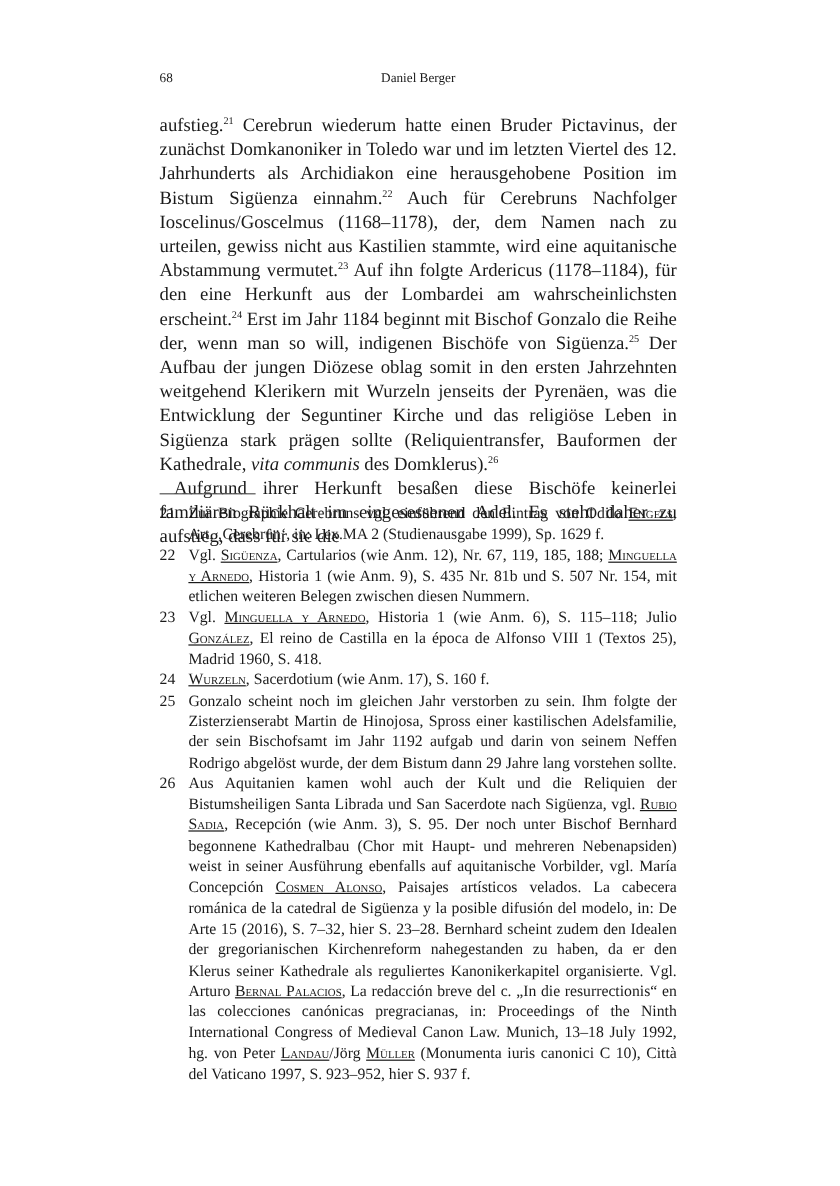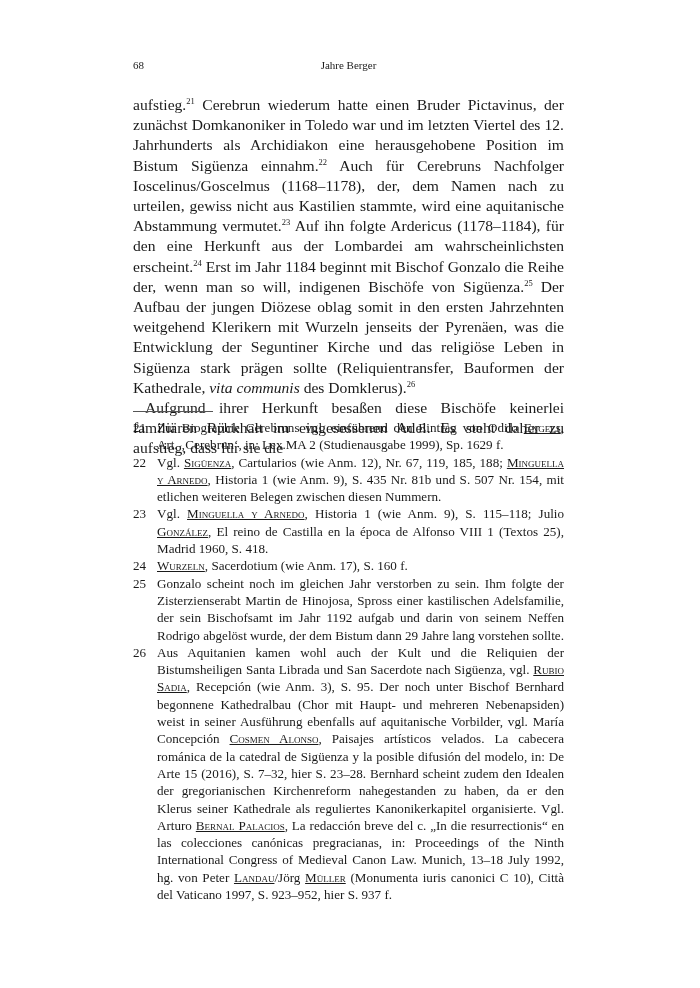--- a/index.html
+++ b/index.html
@@ -19,31 +19,31 @@
   .fn .n { position: absolute; left: 0; top: 0; }
   .sc { font-variant: small-caps; text-decoration: underline; }
   i { font-style: italic; }
 </style>
 </head>
 <body>
 
 <div class="page">
   <div class="header">
     <span class="pnum">68</span>
-    <span class="author">Jahre Berger</span>
+    <span class="author">Daniel Berger</span>
   </div>
 
   <div class="body">
     <p><span>aufstieg.</span><sup>21</sup><span> Cerebrun wiederum hatte einen Bruder Pictavinus, der zunächst Domkanoniker in Toledo war und im letzten Viertel des 12. Jahrhunderts als Archidiakon eine herausgehobene Position im Bistum Sigüenza einnahm.</span><sup>22</sup><span> Auch für Cerebruns Nachfolger Ioscelinus/Goscelmus (1168–1178), der, dem Namen nach zu urteilen, gewiss nicht aus Kastilien stammte, wird eine aquitanische Abstammung vermutet.</span><sup>23</sup><span> Auf ihn folgte Ardericus (1178–1184), für den eine Herkunft aus der Lombardei am wahrscheinlichsten erscheint.</span><sup>24</sup><span> Erst im Jahr 1184 beginnt mit Bischof Gonzalo die Reihe der, wenn man so will, indigenen Bischöfe von Sigüenza.</span><sup>25</sup><span> Der Aufbau der jungen Diözese oblag somit in den ersten Jahrzehnten weitgehend Klerikern mit Wurzeln jenseits der Pyrenäen, was die Entwicklung der Seguntiner Kirche und das religiöse Leben in Sigüenza stark prägen sollte (Reliquientransfer, Bauformen der Kathedrale, </span><i>vita communis</i><span> des Domklerus).</span><sup>26</sup></p>
     <p class="indent">Aufgrund ihrer Herkunft besaßen diese Bischöfe keinerlei familiären Rückhalt im eingesessenen Adel. Es steht daher zu aufstieg, dass für sie die</p>
   </div>
 
   <div class="rule"></div>
 
   <div class="notes">
     <p class="fn"><span class="n">21</span><span>Zur Biographie Cerebruns vgl. einführend den Eintrag von Odilo </span><span class="sc">Engels</span><span>, Art. ‚Cerebrun‘, in: Lex.MA 2 (Studienausgabe 1999), Sp. 1629 f.</span></p>
     <p class="fn"><span class="n">22</span><span>Vgl. </span><span class="sc">Sigüenza</span><span>, Cartularios (wie Anm. 12), Nr. 67, 119, 185, 188; </span><span class="sc">Minguella y Arnedo</span><span>, Historia 1 (wie Anm. 9), S. 435 Nr. 81b und S. 507 Nr. 154, mit etlichen weiteren Belegen zwischen diesen Nummern.</span></p>
-    <p class="fn"><span class="n">23</span><span>Vgl. </span><span class="sc">Minguella y Arnedo</span><span>, Historia 1 (wie Anm. 9), S. 115–118; Julio </span><span class="sc">González</span><span>, El reino de Castilla en la época de Alfonso VIII 1 (Textos 25), Madrid 1960, S. 418.</span></p>
+    <p class="fn"><span class="n">23</span><span>Vgl. </span><span class="sc">Minguella y Arnedo</span><span>, Historia 1 (wie Anm. 6), S. 115–118; Julio </span><span class="sc">González</span><span>, El reino de Castilla en la época de Alfonso VIII 1 (Textos 25), Madrid 1960, S. 418.</span></p>
     <p class="fn"><span class="n">24</span><span class="sc">Wurzeln</span><span>, Sacerdotium (wie Anm. 17), S. 160 f.</span></p>
     <p class="fn"><span class="n">25</span><span>Gonzalo scheint noch im gleichen Jahr verstorben zu sein. Ihm folgte der Zisterzienserabt Martin de Hinojosa, Spross einer kastilischen Adelsfamilie, der sein Bischofsamt im Jahr 1192 aufgab und darin von seinem Neffen Rodrigo abgelöst wurde, der dem Bistum dann 29 Jahre lang vorstehen sollte.</span></p>
     <p class="fn"><span class="n">26</span><span>Aus Aquitanien kamen wohl auch der Kult und die Reliquien der Bistumsheiligen Santa Librada und San Sacerdote nach Sigüenza, vgl. </span><span class="sc">Rubio Sadia</span><span>, Recepción (wie Anm. 3), S. 95. Der noch unter Bischof Bernhard begonnene Kathedralbau (Chor mit Haupt- und mehreren Nebenapsiden) weist in seiner Ausführung ebenfalls auf aquitanische Vorbilder, vgl. María Concepción </span><span class="sc">Cosmen Alonso</span><span>, Paisajes artísticos velados. La cabecera románica de la catedral de Sigüenza y la posible difusión del modelo, in: De Arte 15 (2016), S. 7–32, hier S. 23–28. Bernhard scheint zudem den Idealen der gregorianischen Kirchenreform nahegestanden zu haben, da er den Klerus seiner Kathedrale als reguliertes Kanonikerkapitel organisierte. Vgl. Arturo </span><span class="sc">Bernal Palacios</span><span>, La redacción breve del c. „In die resurrectionis“ en las colecciones canónicas pregracianas, in: Proceedings of the Ninth International Congress of Medieval Canon Law. Munich, 13–18 July 1992, hg. von Peter </span><span class="sc">Landau</span><span>/Jörg </span><span class="sc">Müller</span><span> (Monumenta iuris canonici C 10), Città del Vaticano 1997, S. 923–952, hier S. 937 f.</span></p>
   </div>
 </div>
 
 </body></html>

